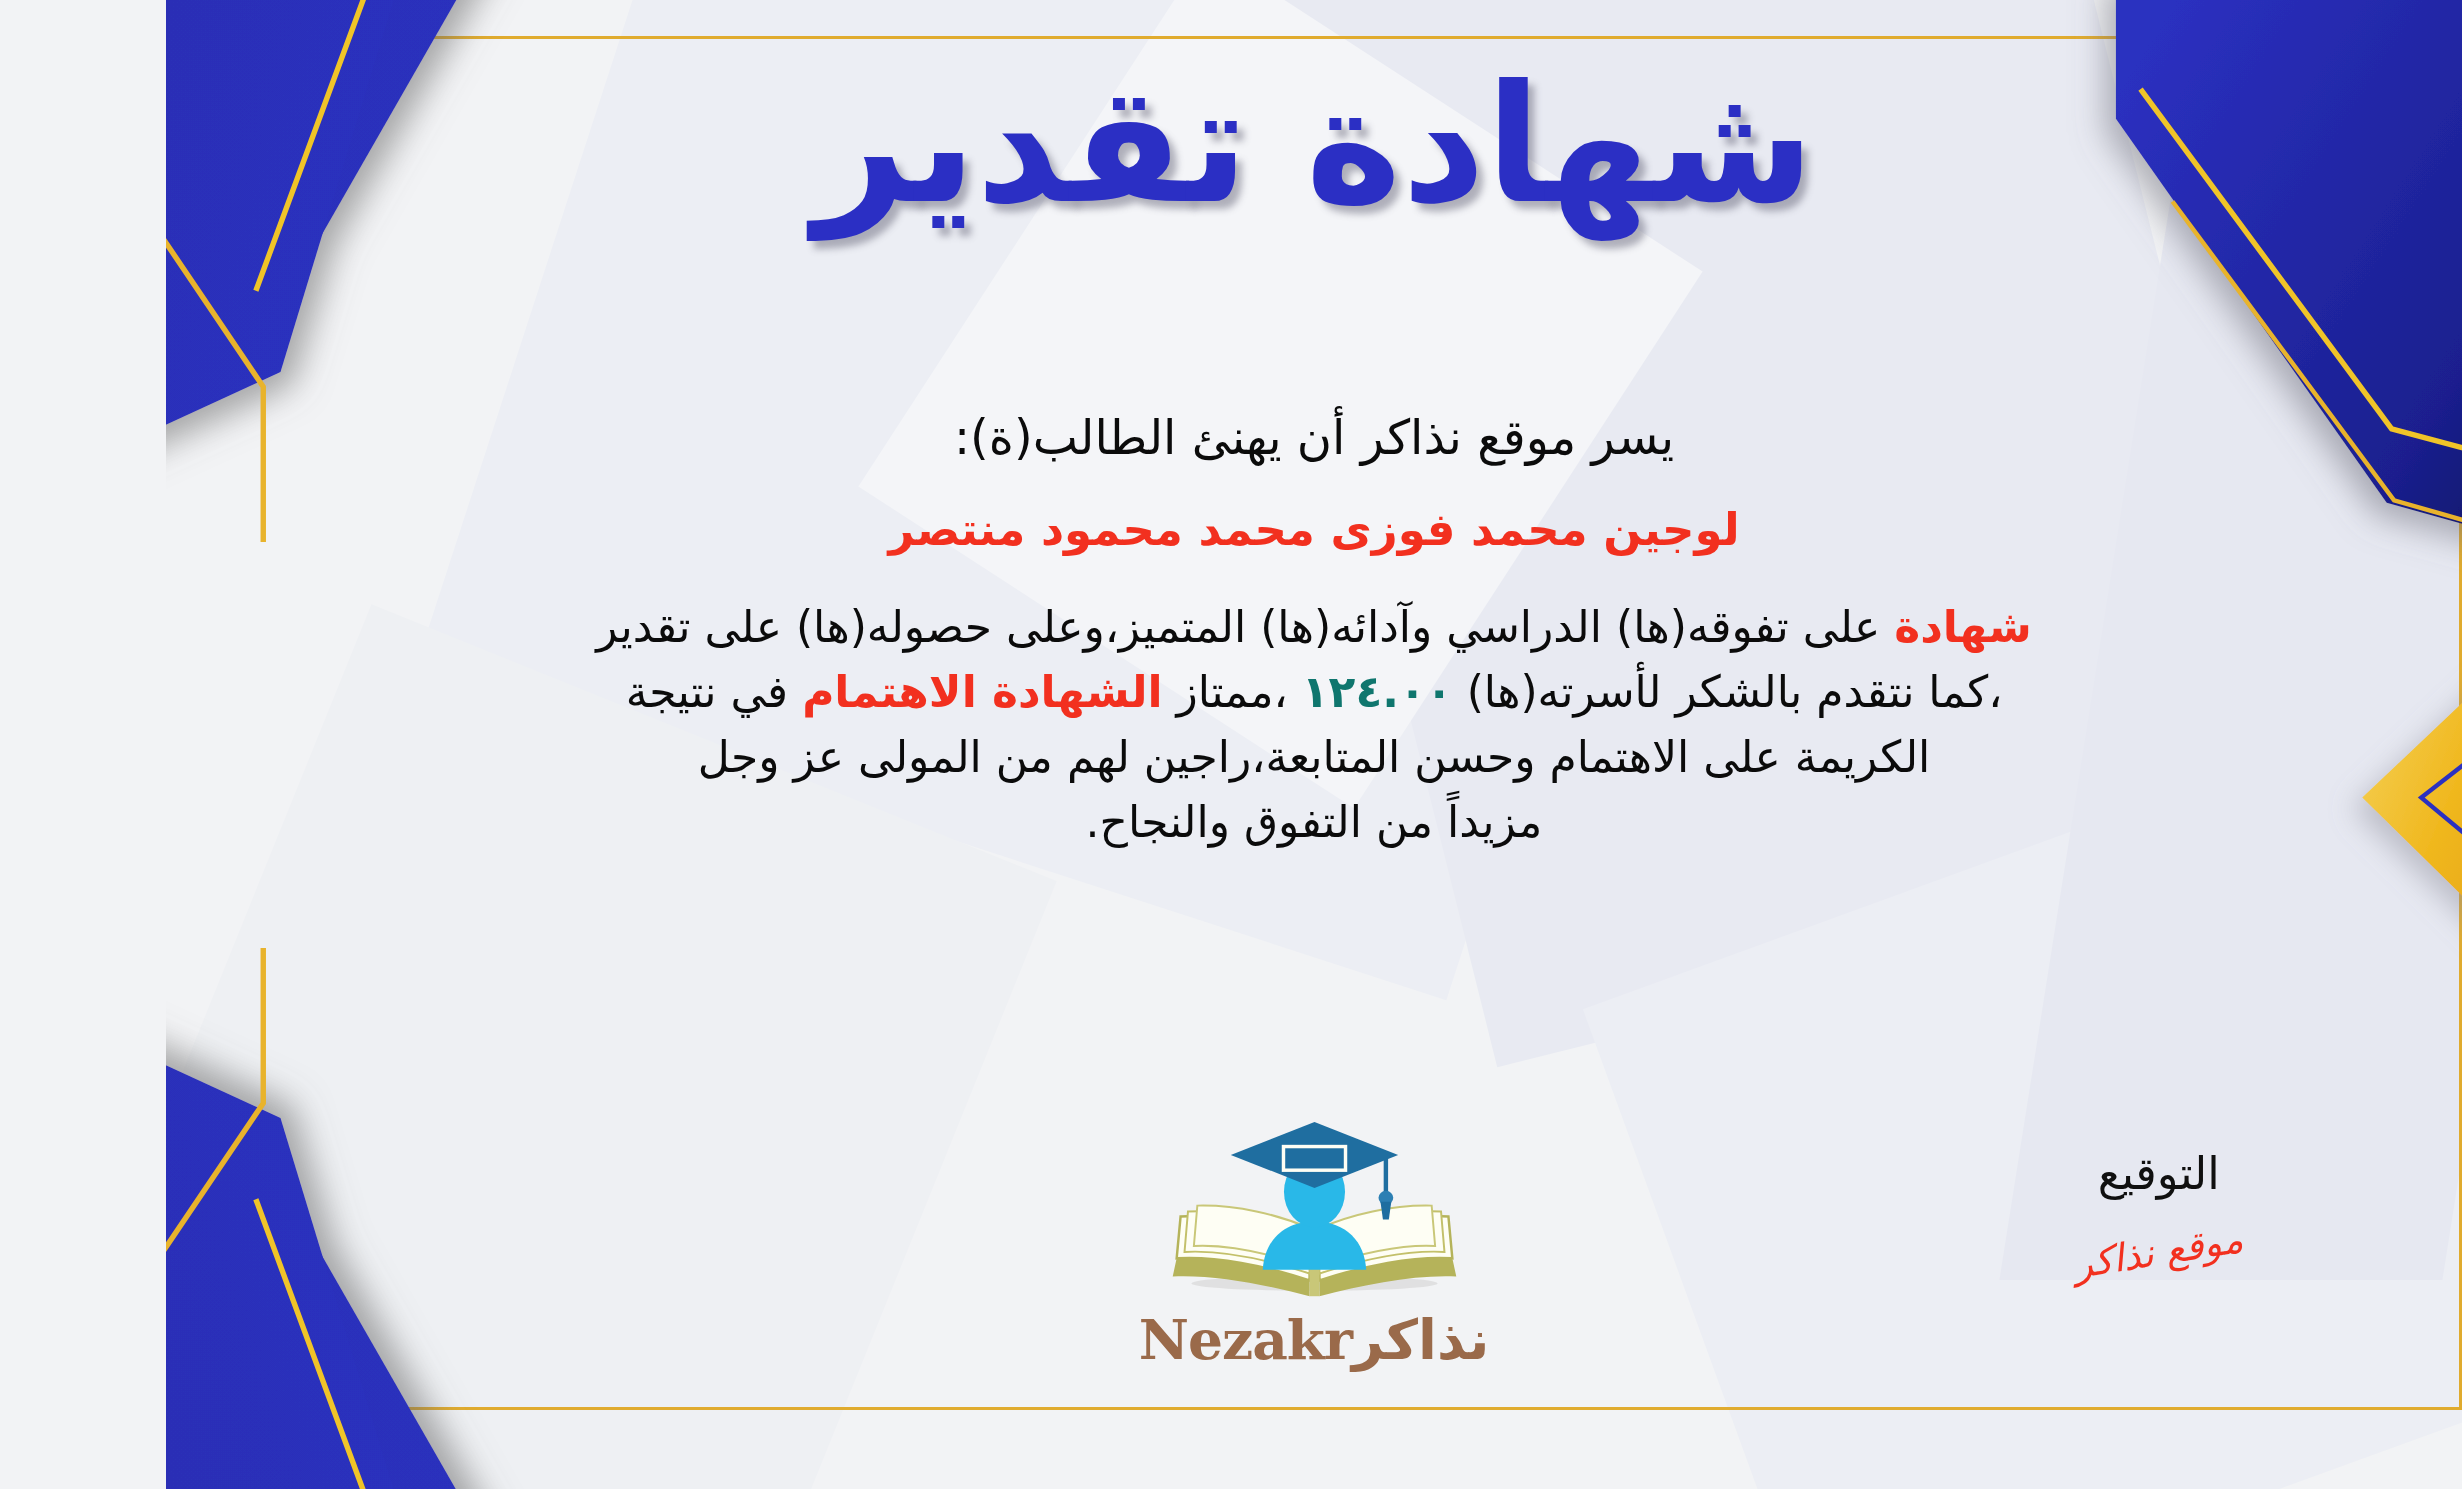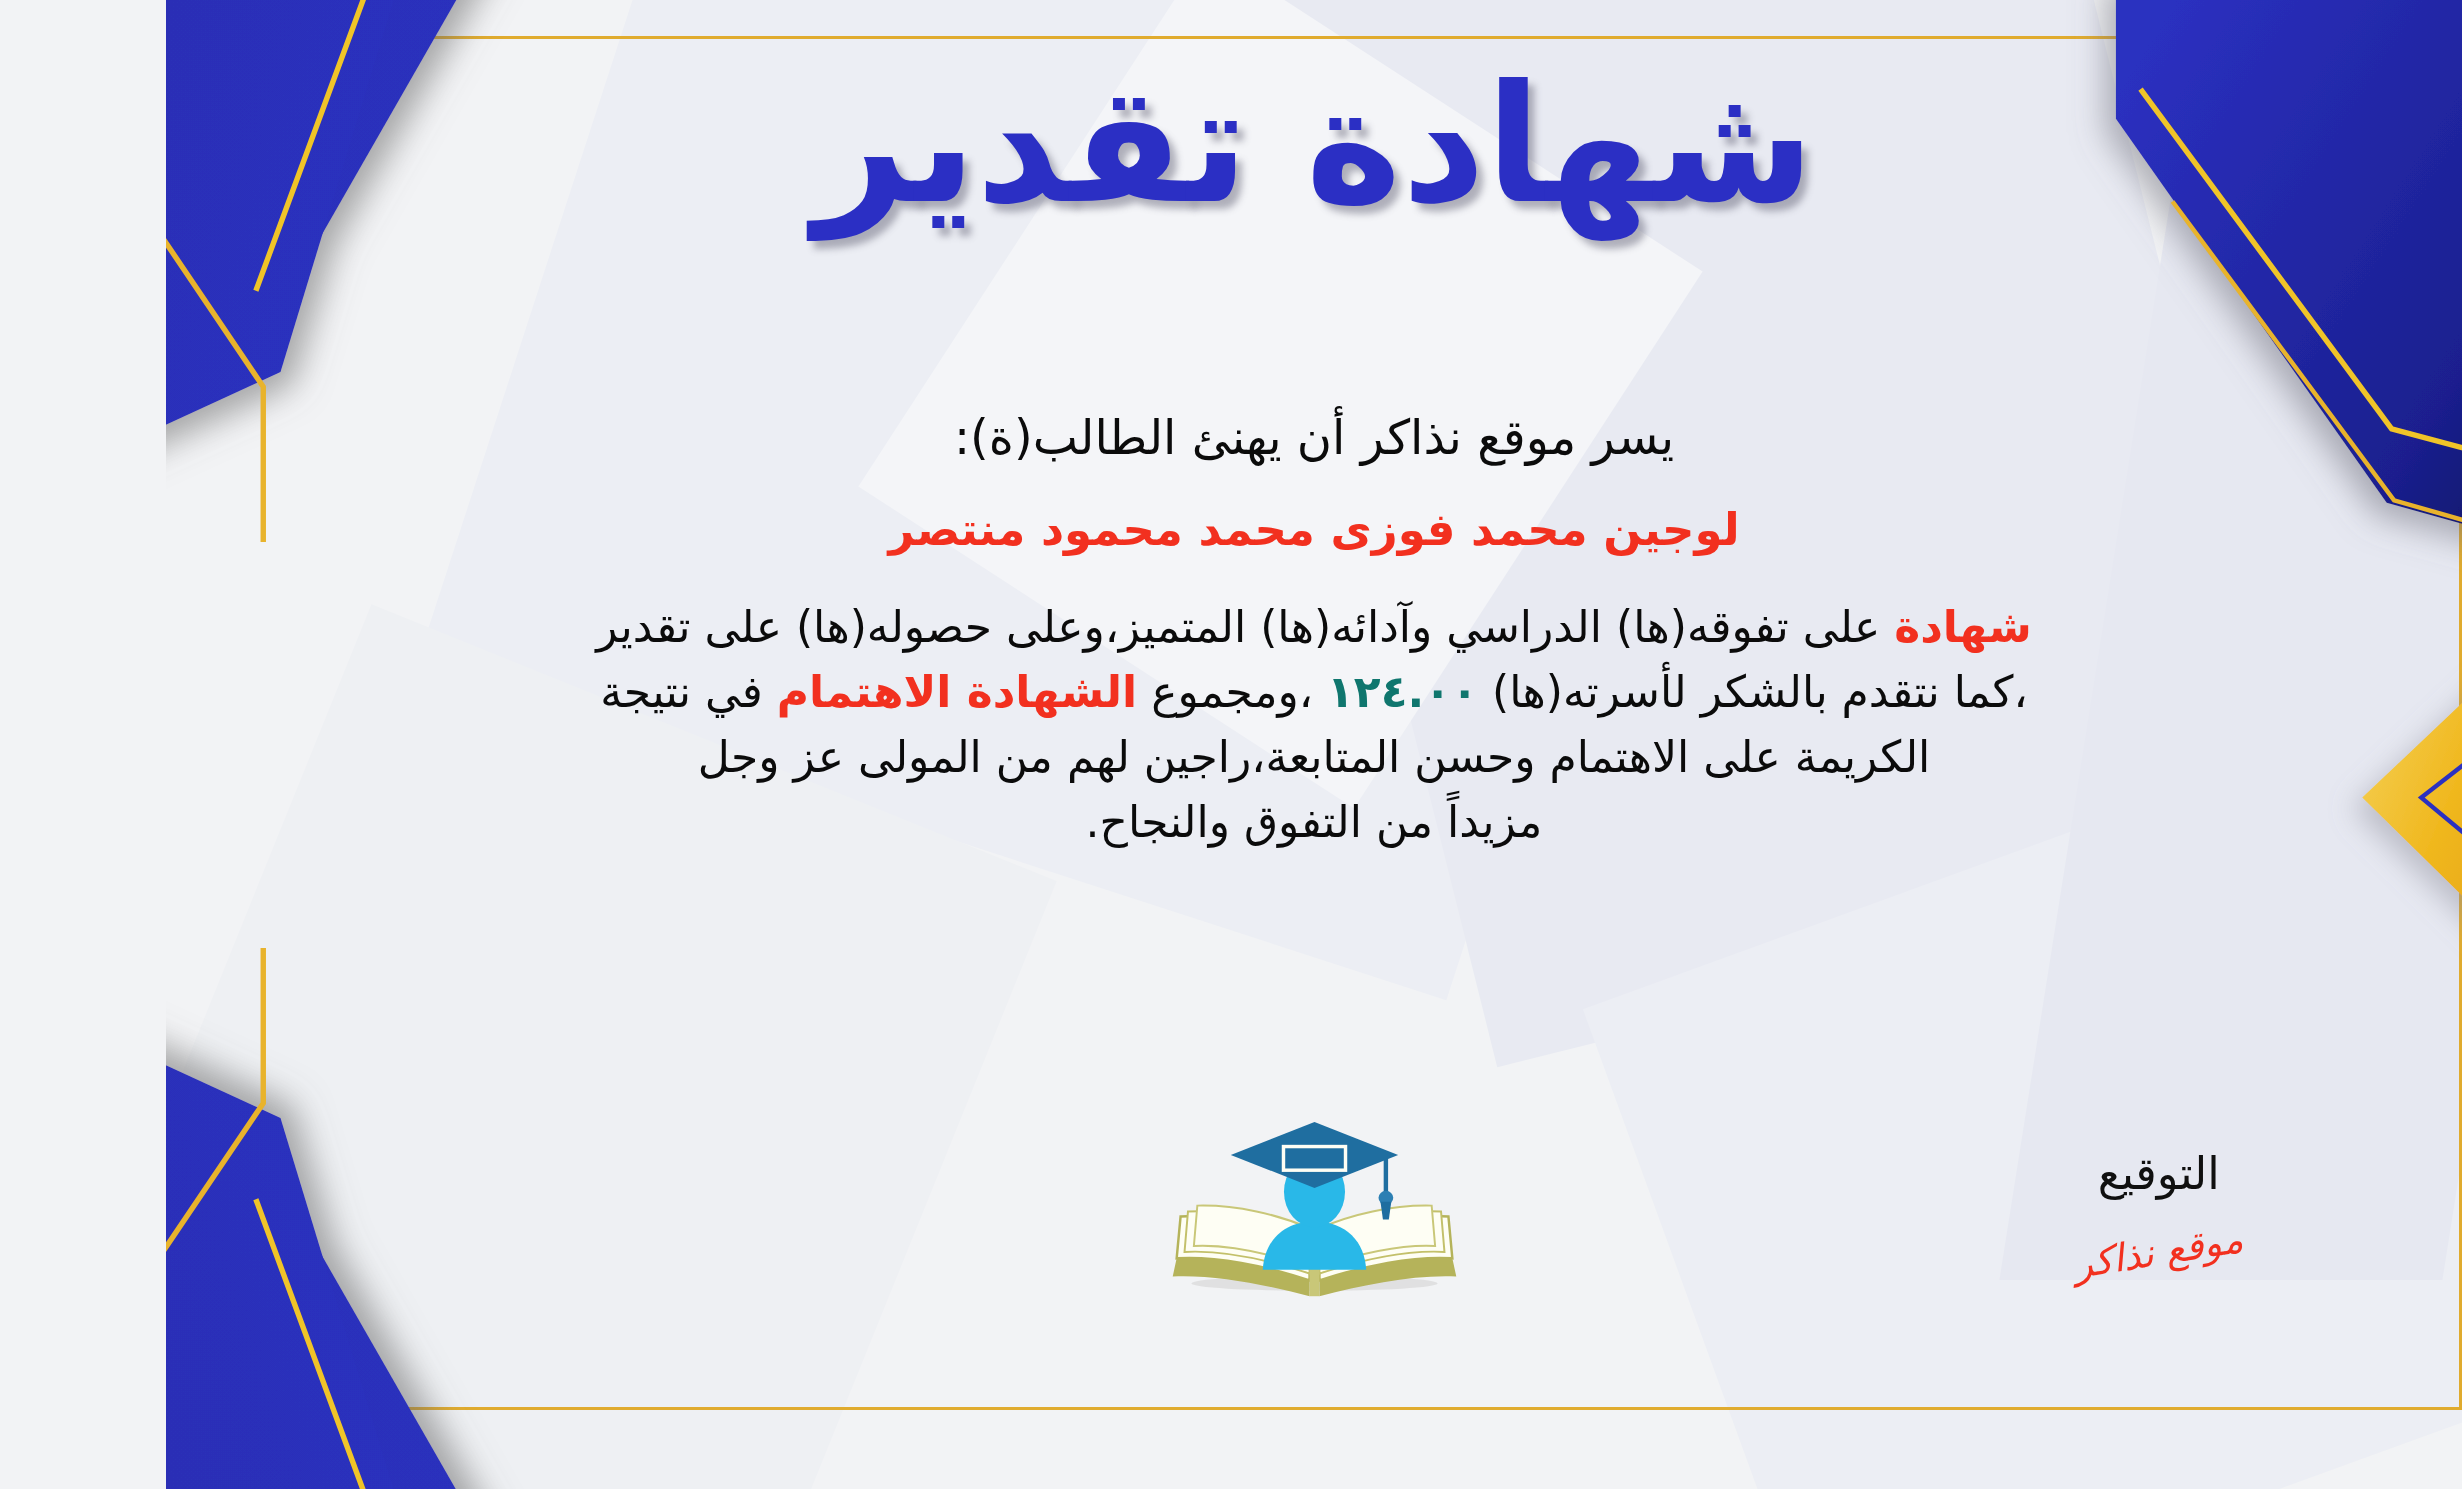--- a/index.html
+++ b/index.html
@@ -211,21 +211,21 @@
   <div class="para">
 
     <span class="ln ln-just">
       <span class="hl">شهادة</span>
       <span>على تفوقه(ها) الدراسي وآدائه(ها) المتميز،وعلى حصوله(ها) على تقدير</span>
     </span>
 
     <span class="ln ln-just">
       <span>،كما نتقدم بالشكر لأسرته(ها)</span>
       <span class="num">١٢٤.٠٠</span>
-      <span>،ومجموع</span>
+      <span>،ممتاز</span>
       <span class="hl">الشهادة الاهتمام</span>
       <span>في نتيجة</span>
     </span>
 
     <span class="ln">الكريمة على الاهتمام وحسن المتابعة،راجين لهم من المولى عز وجل</span>
 
     <span class="ln">مزيداً من التفوق والنجاح.</span>
   </div>
 </div>
 
@@ -256,14 +256,17 @@
     <ellipse cx="350" cy="150" rx="62" ry="72" fill="#29b8e8"></ellipse>
 
     <polygon points="350,8 520,75 350,142 180,75" fill="#1f6ea0"></polygon>
 
     <rect x="287" y="58" width="126" height="48" fill="#1f6ea0" stroke="#fefef4" stroke-width="7"></rect>
 
     <path d="M495,82 L495,150" stroke="#1f6ea0" stroke-width="9" fill="none"></path>
     <ellipse cx="495" cy="162" rx="15" ry="14" fill="#2d7fb3"></ellipse>
     <path d="M484,170 L506,170 L501,206 L489,206 Z" fill="#1f6ea0"></path>
   </svg>
+  <div class="logo-text">
+    <span>Nezakr</span><span class="ar">نذاكر</span>
+  </div>
 </div>
 
 
 </body></html>

